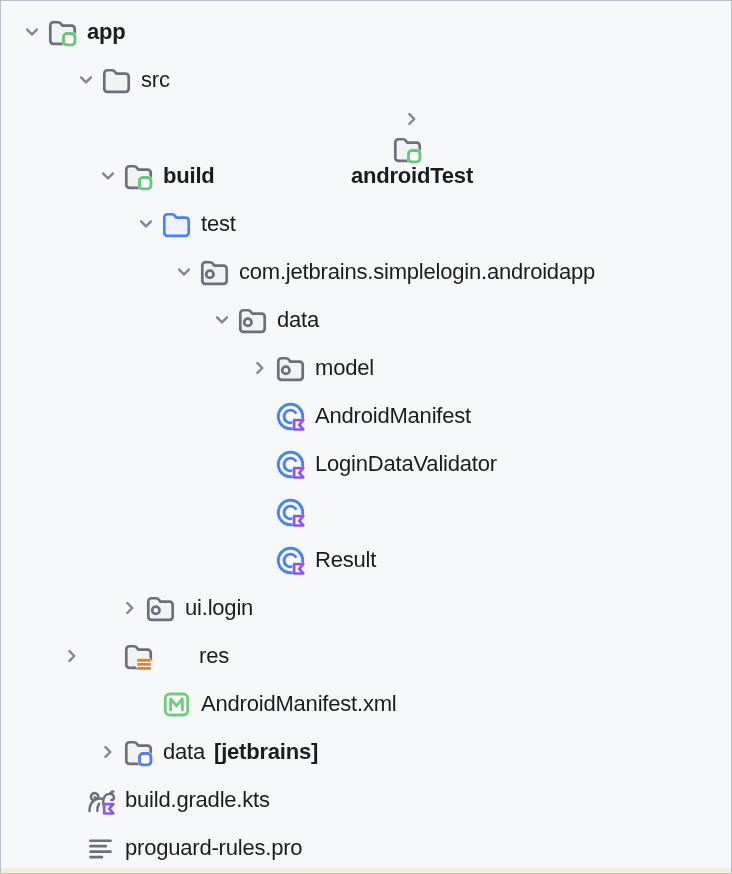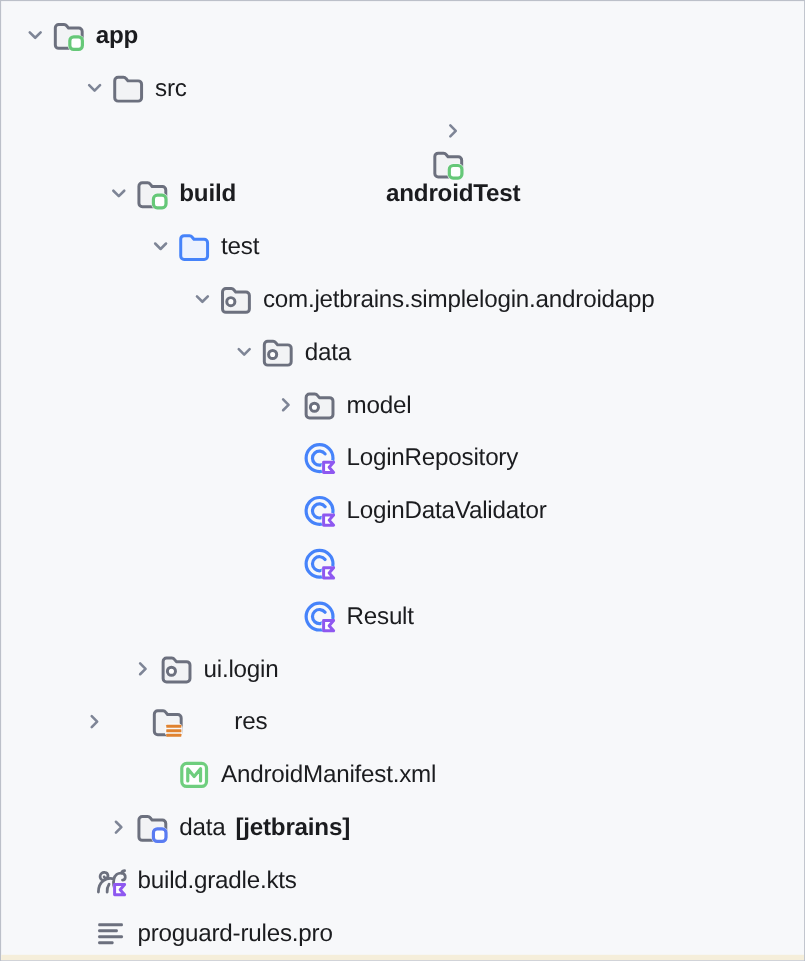--- a/index.html
+++ b/index.html
@@ -128,21 +128,21 @@
     <span class="lab">model</span>
   </div>
       <div class="row" style="padding-left: 244px;">
     <span class="chev"></span>
     <span class="ic"><svg viewBox="0 0 16 16" xmlns="http://www.w3.org/2000/svg">
             <circle cx="8" cy="8" r="6.3" fill="none" stroke="#4683FA" stroke-width="1.5"></circle>
             <path d="M10.6 6.0 A3.3 3.3 0 1 0 10.6 10.0" fill="none" stroke="#4683FA" stroke-width="1.5" stroke-linecap="round"></path>
             <rect x="8.9" y="8.9" width="6.7" height="6.7" rx="2.4" fill="#F7F8FA"></rect>
             <polygon points="9.9,9.9 14.6,9.9 12.5,12.3 14.6,14.7 9.9,14.7" fill="#fff" stroke="#8E58F0" stroke-width="1.4" stroke-linejoin="round"></polygon>
           </svg></span>
-    <span class="lab">LoginRepository</span>
+    <span class="lab">AndroidManifest</span>
   </div>
       <div class="row" style="padding-left: 244px;">
     <span class="chev"></span>
     <span class="ic"><svg viewBox="0 0 16 16" xmlns="http://www.w3.org/2000/svg">
             <circle cx="8" cy="8" r="6.3" fill="none" stroke="#4683FA" stroke-width="1.5"></circle>
             <path d="M10.6 6.0 A3.3 3.3 0 1 0 10.6 10.0" fill="none" stroke="#4683FA" stroke-width="1.5" stroke-linecap="round"></path>
             <rect x="8.9" y="8.9" width="6.7" height="6.7" rx="2.4" fill="#F7F8FA"></rect>
             <polygon points="9.9,9.9 14.6,9.9 12.5,12.3 14.6,14.7 9.9,14.7" fill="#fff" stroke="#8E58F0" stroke-width="1.4" stroke-linejoin="round"></polygon>
           </svg></span>
     <span class="lab">LoginDataValidator</span>
@@ -169,21 +169,21 @@
       <div class="row" style="padding-left: 114px;">
     <span class="chev"><svg viewBox="0 0 16 16" width="22" height="22">
             <polyline points="6.1,4.4 9.7,8 6.1,11.6" fill="none" stroke="#7E8596" stroke-width="1.7" stroke-linecap="round" stroke-linejoin="round"></polyline>
           </svg></span>
     <span class="ic"><svg viewBox="0 0 16 16" xmlns="http://www.w3.org/2000/svg">
             <path d="M1.7 12.3 V4.3 C1.7 3.4 2.4 2.7 3.3 2.7 H5.8 C6.3 2.7 6.7 2.9 7 3.3 L7.9 4.4 H12.7 C13.6 4.4 14.3 5.1 14.3 6 V12.3 C14.3 13.2 13.6 13.9 12.7 13.9 H3.3 C2.4 13.9 1.7 13.2 1.7 12.3 Z" fill="#F2F3F5" stroke="#6C707E" stroke-width="1.4" stroke-linejoin="round"></path>
             <circle cx="5.6" cy="8.9" r="1.9" fill="#fff" stroke="#6C707E" stroke-width="1.4"></circle>
           </svg></span>
     <span class="lab">ui.login</span>
   </div>
-      <div class="row" style="padding-left: 70px; gap: 36px;">
+      <div class="row" style="padding-left: 56px; gap: 36px;">
     <span class="chev"><svg viewBox="0 0 16 16" width="22" height="22">
             <polyline points="6.1,4.4 9.7,8 6.1,11.6" fill="none" stroke="#7E8596" stroke-width="1.7" stroke-linecap="round" stroke-linejoin="round"></polyline>
           </svg></span>
     <span class="ic"><svg viewBox="0 0 16 16" xmlns="http://www.w3.org/2000/svg">
             <path d="M1.7 12.3 V4.3 C1.7 3.4 2.4 2.7 3.3 2.7 H5.8 C6.3 2.7 6.7 2.9 7 3.3 L7.9 4.4 H12.7 C13.6 4.4 14.3 5.1 14.3 6 V12.3 C14.3 13.2 13.6 13.9 12.7 13.9 H3.3 C2.4 13.9 1.7 13.2 1.7 12.3 Z" fill="#F2F3F5" stroke="#6C707E" stroke-width="1.4" stroke-linejoin="round"></path>
             <rect x="6.6" y="8.4" width="8.4" height="6.6" rx="2.4" fill="#F7F8FA"></rect>
             <rect x="7.3" y="9.2" width="7.1" height="1.45" rx="0.3" fill="#E0822F"></rect>
             <rect x="7.3" y="11.3" width="7.1" height="1.45" rx="0.3" fill="#E0822F"></rect>
             <rect x="7.3" y="13.4" width="7.1" height="1.45" rx="0.3" fill="#E0822F"></rect>
           </svg></span>

